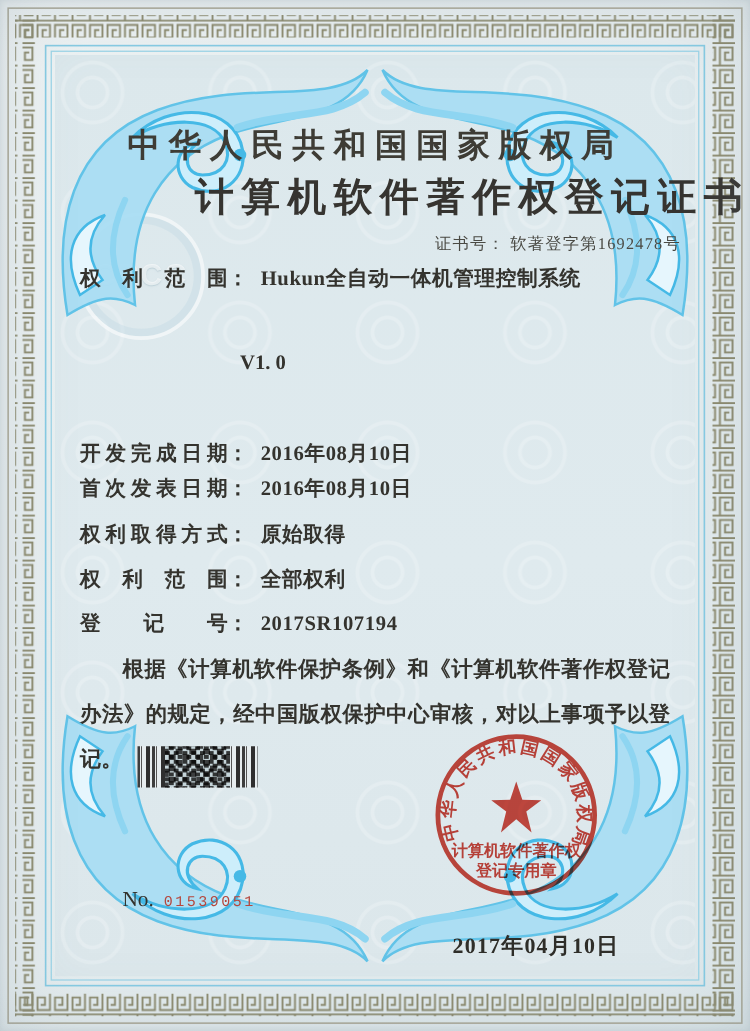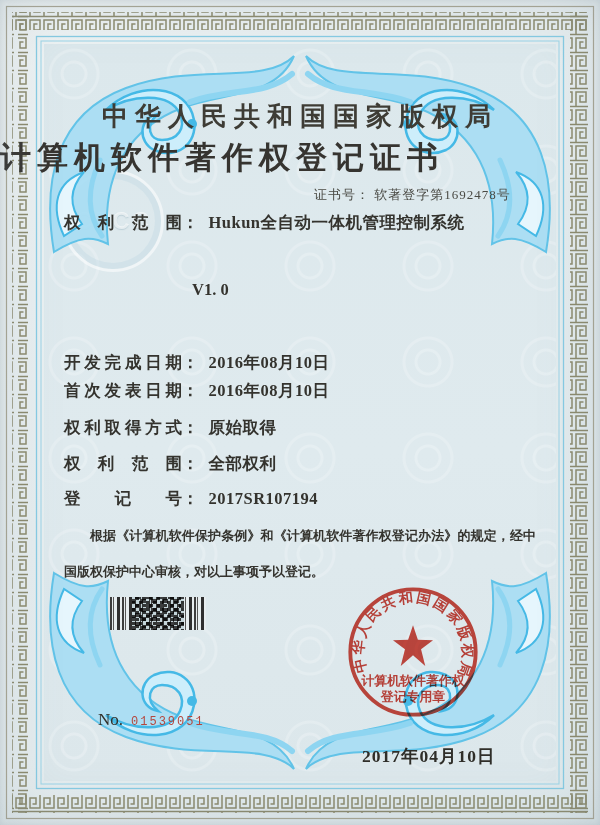--- a/index.html
+++ b/index.html
@@ -16,29 +16,29 @@
     background-size:118px 96px;}
   .emboss{position:absolute;left:62px;top:170px;width:96px;height:96px;border-radius:50%;
     border:3px solid rgba(255,255,255,.55);box-shadow:inset 0 0 0 6px rgba(190,215,225,.35);
     color:rgba(255,255,255,.6);font-family:"Liberation Sans",sans-serif;font-weight:bold;
     display:flex;align-items:center;justify-content:center;font-size:24px;letter-spacing:2px;
     text-shadow:0 1px 1px rgba(160,185,195,.5);pointer-events:none;}
   svg.frame{position:absolute;inset:0;}
   
   .authority{position:absolute;left:0;right:0;top:99px;text-align:center;
     font-size:26px;font-weight:bold;letter-spacing:7px;color:#3e3c35;}
-  .cert-title{position:absolute;left:0;right:0;top:137px;text-align:left;
+  .cert-title{position:absolute;left:0;right:0;top:137px;text-align:right;
     font-size:31px;font-weight:bold;letter-spacing:6px;color:#363430;}
-  .certno{position:absolute;left:314px;top:186px;font-size:13px;color:#4a4a44;letter-spacing:1px;}
+  .certno{position:absolute;left:348px;top:186px;font-size:13px;color:#4a4a44;letter-spacing:1px;}
   .row{position:absolute;left:64px;font-size:16.5px;color:#34332e;font-weight:bold;white-space:nowrap;}
   .row .lbl{display:inline-block;width:118px;text-align:justify;text-align-last:justify;vertical-align:top;}
   .row .colon{display:inline-block;margin-right:10px;}
   .row .val{letter-spacing:.5px;margin-top:40px;}
   .val2{position:absolute;left:192px;top:236px;font-size:16.5px;font-weight:bold;color:#34332e;margin-top:44px;}
-  .statement{position:absolute;left:64px;top:518px;width:472px;font-size:13px;color:#34332e;
+  .statement{position:absolute;left:64px;top:518px;width:472px;font-size:17px;color:#34332e;
     line-height:36px;text-align:justify;text-indent:2em;font-weight:bold;margin:0;}
   
   .barcode{position:absolute;left:110px;top:597px;width:96px;height:33px;
     background:repeating-linear-gradient(90deg,#3d3d3d 0 2px,#e7edef 2px 3px,#555 3px 4px,#e7edef 4px 7px,#2f2f2f 7px 10px,#e7edef 10px 12px);}
   .barcode .matrix{position:absolute;left:22px;top:0;bottom:0;width:52px;
     background:
       repeating-conic-gradient(#3a3a3a 0% 25%, #e2eaec 0% 50%),
       repeating-conic-gradient(#444 0% 25%, #dde7ea 0% 50%);
     background-size:7px 7px,11px 9px;background-position:0 0,3px 2px;background-blend-mode:multiply;}
   

